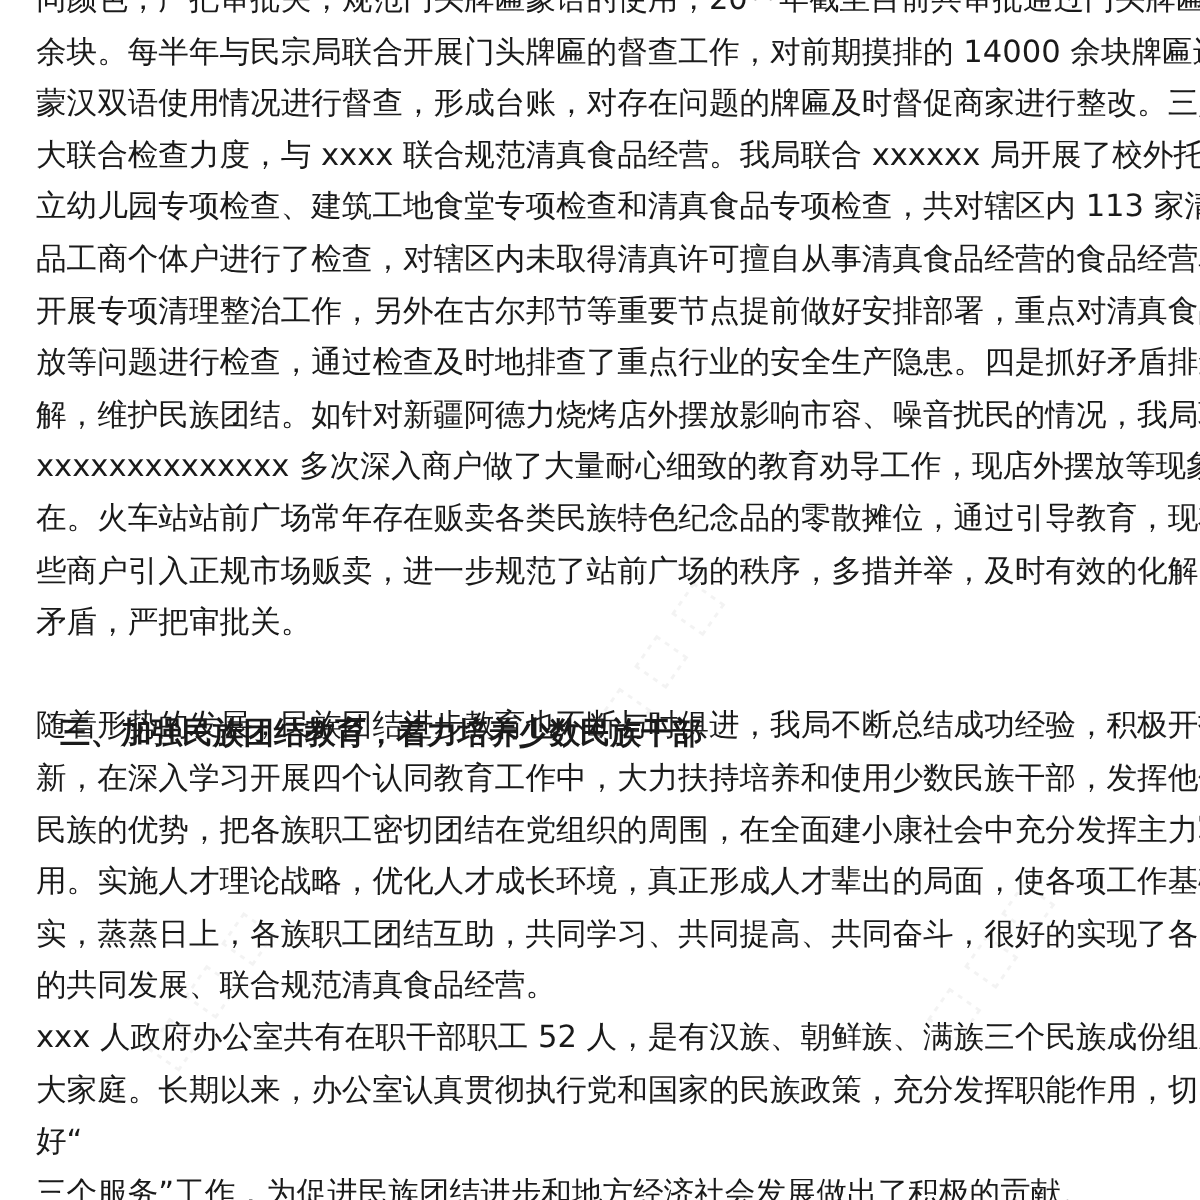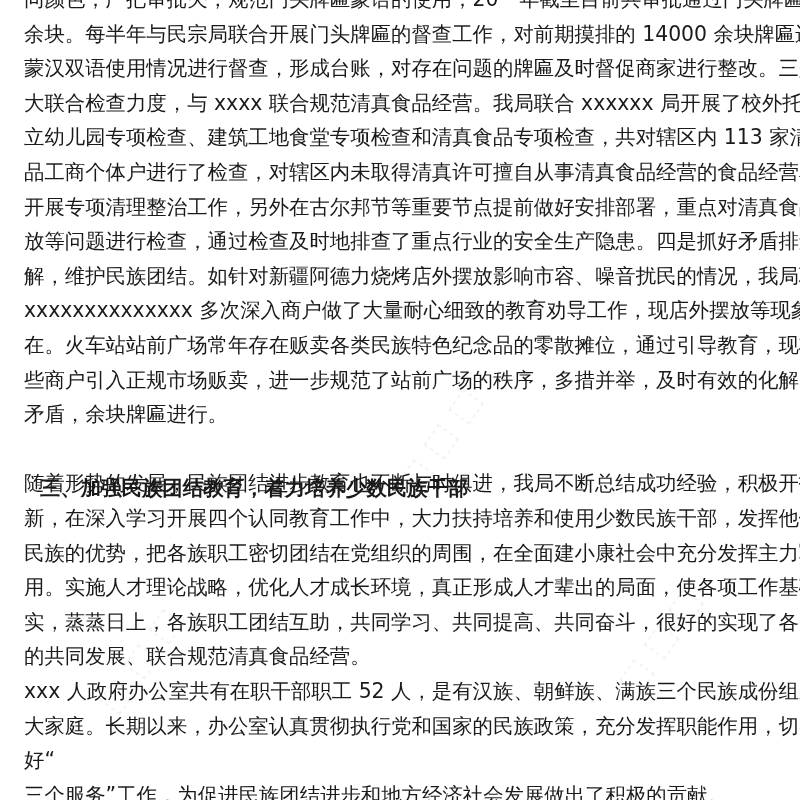--- a/index.html
+++ b/index.html
@@ -61,21 +61,21 @@
   <div class="line" style="top:69.2px">蒙汉双语使用情况进行督查，形成台账，对存在问题的牌匾及时督促商家进行整改。三是加</div>
   <div class="line" style="top:103.8px">大联合检查力度，与 xxxx 联合规范清真食品经营。我局联合 xxxxxx 局开展了校外托管、私</div>
   <div class="line" style="top:138.4px">立幼儿园专项检查、建筑工地食堂专项检查和清真食品专项检查，共对辖区内 113 家清真食</div>
   <div class="line" style="top:173px">品工商个体户进行了检查，对辖区内未取得清真许可擅自从事清真食品经营的食品经营单位</div>
   <div class="line" style="top:207.6px">开展专项清理整治工作，另外在古尔邦节等重要节点提前做好安排部署，重点对清真食品混</div>
   <div class="line" style="top:242.2px">放等问题进行检查，通过检查及时地排查了重点行业的安全生产隐患。四是抓好矛盾排查化</div>
   <div class="line" style="top:276.8px">解，维护民族团结。如针对新疆阿德力烧烤店外摆放影响市容、噪音扰民的情况，我局联合</div>
   <div class="line" style="top:311.4px">xxxxxxxxxxxxxx 多次深入商户做了大量耐心细致的教育劝导工作，现店外摆放等现象已不存</div>
   <div class="line" style="top:346px">在。火车站站前广场常年存在贩卖各类民族特色纪念品的零散摊位，通过引导教育，现将这</div>
   <div class="line" style="top:380.6px">些商户引入正规市场贩卖，进一步规范了站前广场的秩序，多措并举，及时有效的化解民族</div>
-  <div class="line last" style="top:415.2px">矛盾，余块牌匾进行。</div>
+  <div class="line last" style="top:415.2px">矛盾，严把审批关。</div>
   <div class="line heading" style="top:449.8px">三、加强民族团结教育，着力培养少数民族干部</div>
   <div class="line" style="top:484.4px">随着形势的发展，民族团结进步教育也不断与时俱进，我局不断总结成功经验，积极开拓创</div>
   <div class="line" style="top:519px">新，在深入学习开展四个认同教育工作中，大力扶持培养和使用少数民族干部，发挥他们本</div>
   <div class="line" style="top:553.6px">民族的优势，把各族职工密切团结在党组织的周围，在全面建小康社会中充分发挥主力军作</div>
   <div class="line" style="top:588.2px">用。实施人才理论战略，优化人才成长环境，真正形成人才辈出的局面，使各项工作基础扎</div>
   <div class="line" style="top:622.8px">实，蒸蒸日上，各族职工团结互助，共同学习、共同提高、共同奋斗，很好的实现了各民族</div>
   <div class="line last" style="top:657.4px">的共同发展、联合规范清真食品经营。</div>
   <div class="line" style="top:692px">xxx 人政府办公室共有在职干部职工 52 人，是有汉族、朝鲜族、满族三个民族成份组成的</div>
   <div class="line" style="top:726.6px">大家庭。长期以来，办公室认真贯彻执行党和国家的民族政策，充分发挥职能作用，切实抓</div>
   <div class="line last" style="top:761.2px">好“</div>

